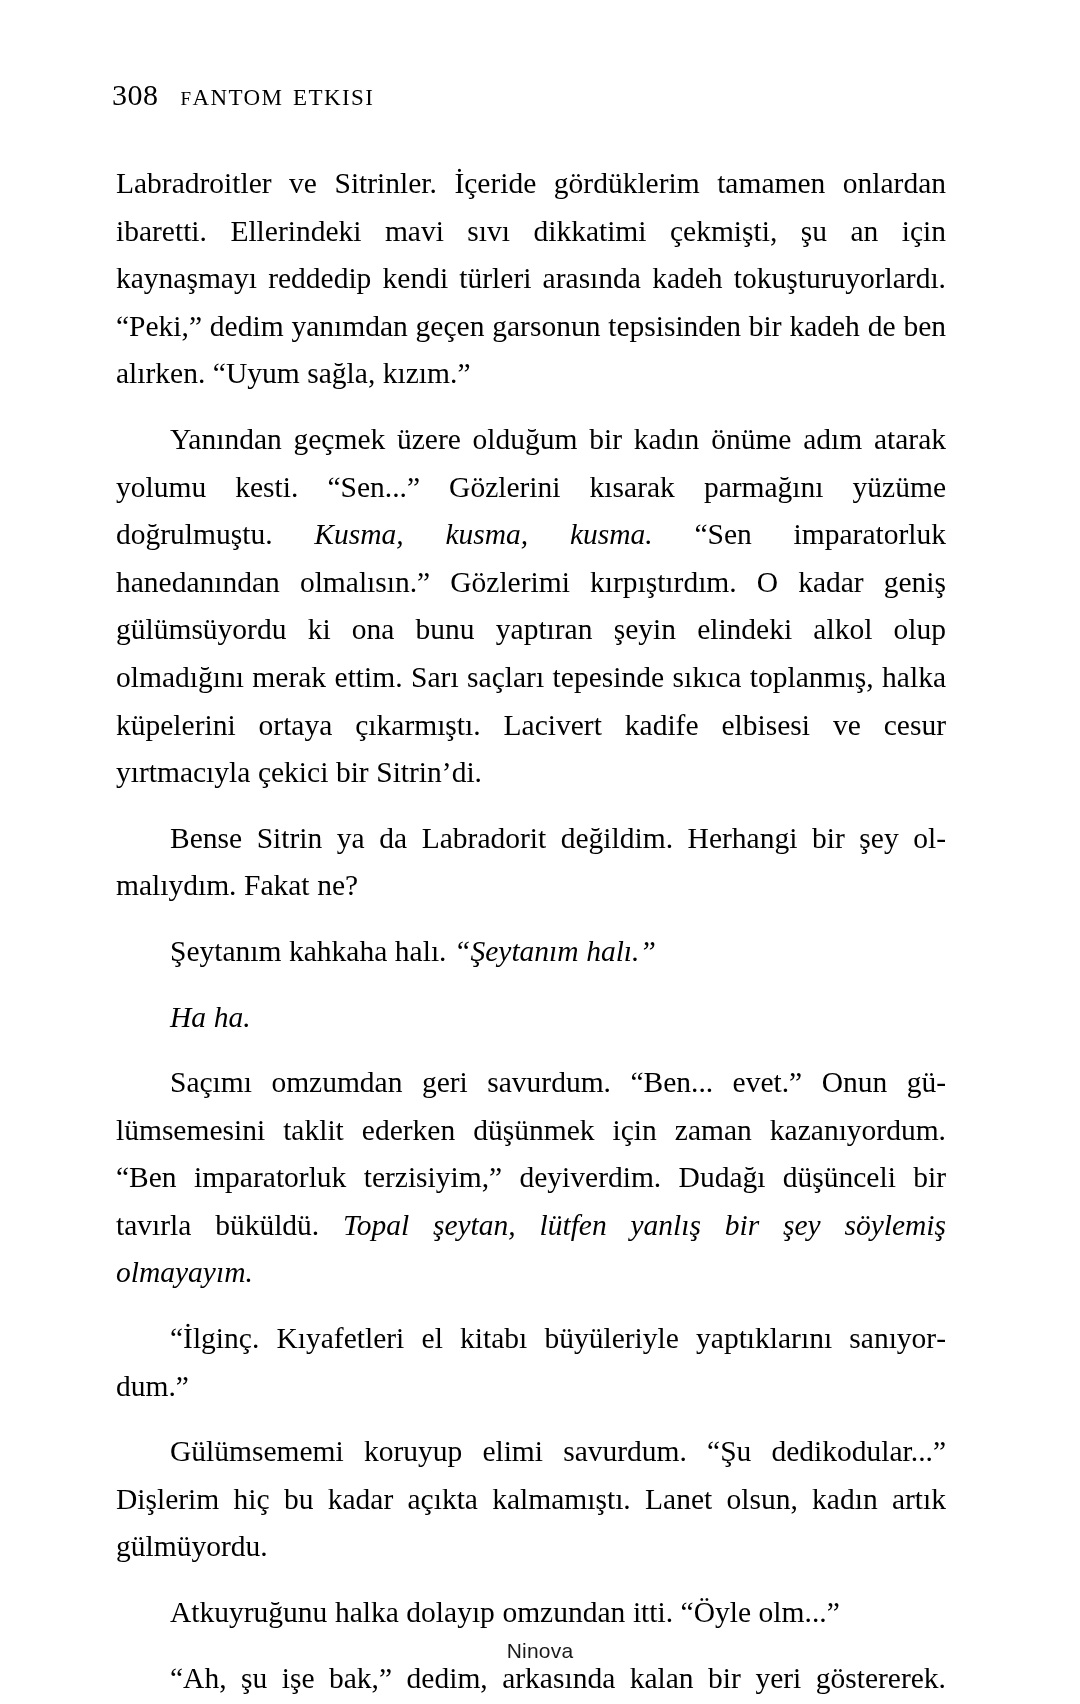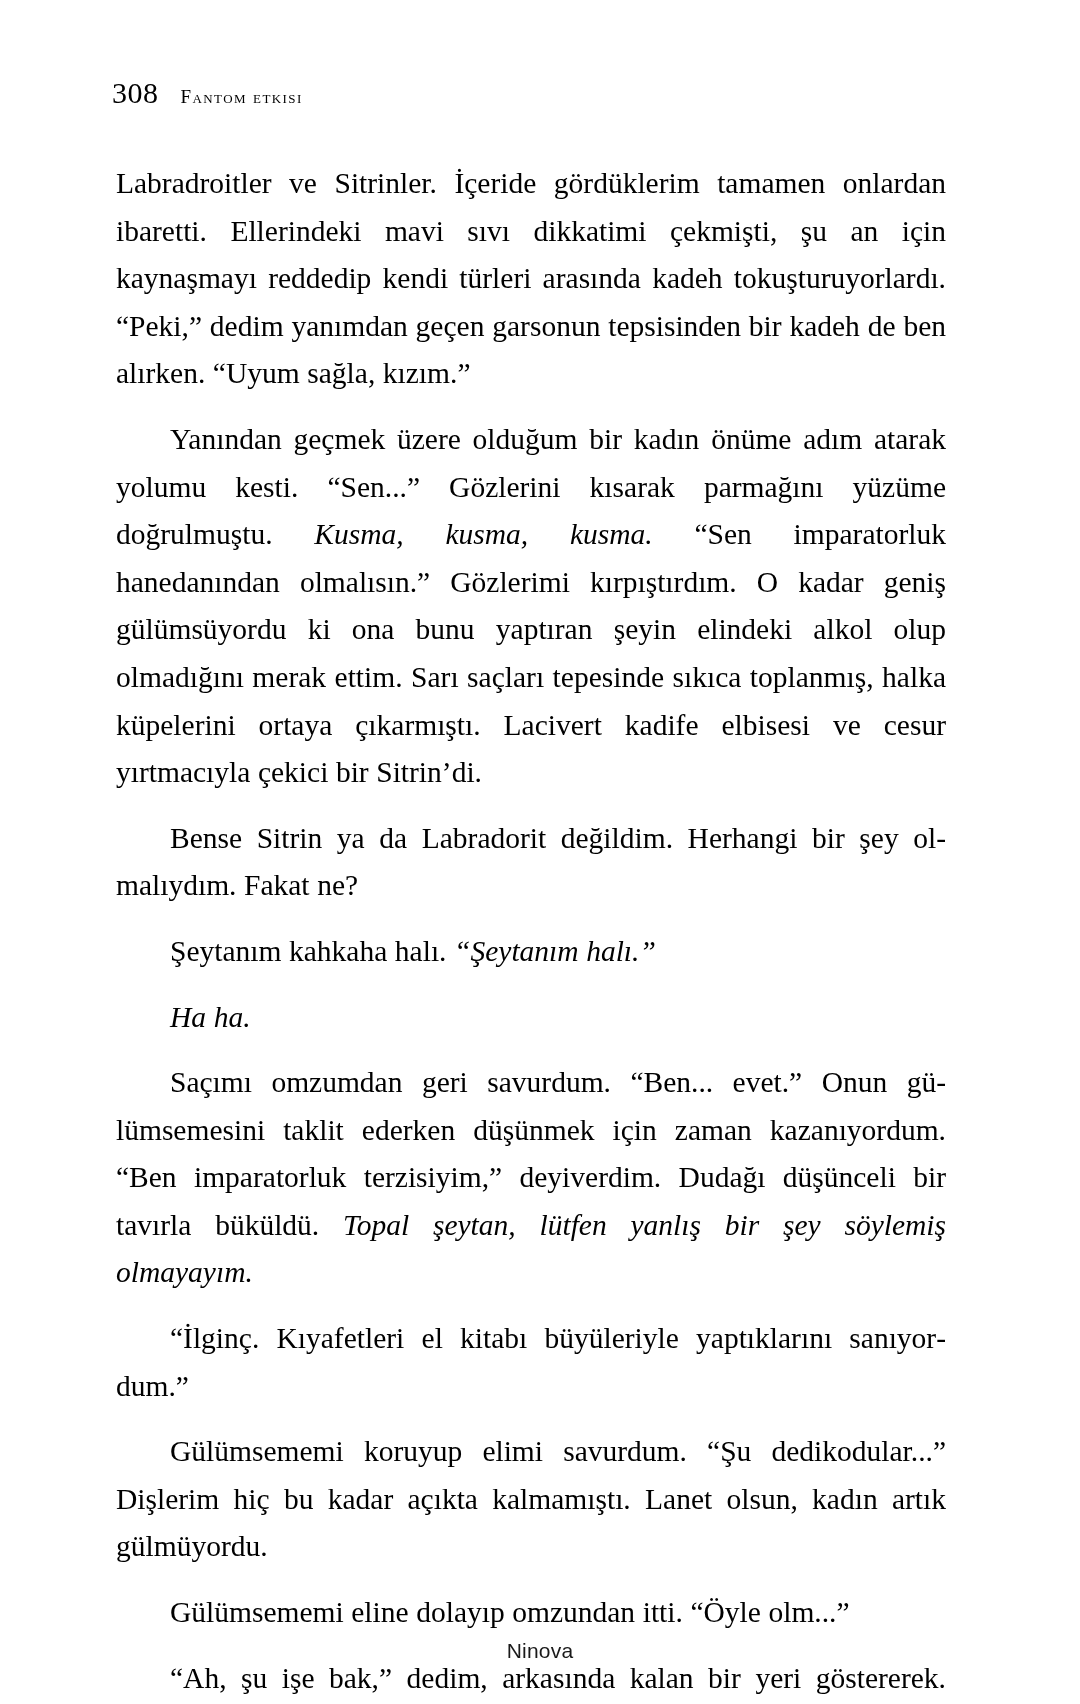--- a/index.html
+++ b/index.html
@@ -32,21 +32,21 @@
     align-items: baseline;
     white-space: nowrap;
   }
   .folio {
     font-size: 30px;
     letter-spacing: 0.5px;
     line-height: 1;
   }
   .head-title {
     margin-left: 22px;
-    font-size: 19px;
+    font-size: 33px;
     font-variant: small-caps;
     text-transform: lowercase;
     letter-spacing: 1.4px;
     line-height: 1;
   }
   
   .head-title::first-letter { font-size: 27px; }
 
   
   .textblock {
@@ -101,21 +101,21 @@
 
   <div class="textblock">
       <p class="para noindent"><span>Labradroitler ve Sitrinler. İçeride gördüklerim tamamen on­lardan ibaretti. Ellerindeki mavi sıvı dikkatimi çekmişti, şu an için kaynaşmayı reddedip kendi türleri arasında kadeh tokuştu­ruyorlardı. “Peki,” dedim yanımdan geçen garsonun tepsisinden bir kadeh de ben alırken. “Uyum sağla, kızım.”</span></p>
       <p class="para"><span>Yanından geçmek üzere olduğum bir kadın önüme adım atarak yolumu kesti. “Sen...” Gözlerini kısarak parmağını yü­züme doğrulmuştu. </span><em>Kusma, kusma, kusma.</em><span> “Sen imparatorluk hanedanından olmalısın.” Gözlerimi kırpıştırdım. O kadar ge­niş gülümsüyordu ki ona bunu yaptıran şeyin elindeki alkol olup olmadığını merak ettim. Sarı saçları tepesinde sıkıca top­lanmış, halka küpelerini ortaya çıkarmıştı. Lacivert kadife elbi­sesi ve cesur yırtmacıyla çekici bir Sitrin’di.</span></p>
       <p class="para"><span>Bense Sitrin ya da Labradorit değildim. Herhangi bir şey ol­malıydım. Fakat ne?</span></p>
       <p class="para"><span>Şeytanım kahkaha halı. </span><em>“Şeytanım halı.”</em></p>
       <p class="para"><em>Ha ha.</em></p>
       <p class="para"><span>Saçımı omzumdan geri savurdum. “Ben... evet.” Onun gü­lümsemesini taklit ederken düşünmek için zaman kazanıyor­dum. “Ben imparatorluk terzisiyim,” deyiverdim. Dudağı dü­şünceli bir tavırla büküldü. </span><em>Topal şeytan, lütfen yanlış bir şey söylemiş olmayayım.</em></p>
       <p class="para"><span>“İlginç. Kıyafetleri el kitabı büyüleriyle yaptıklarını sanıyor­dum.”</span></p>
       <p class="para"><span>Gülümsememi koruyup elimi savurdum. “Şu dedikodu­lar...” Dişlerim hiç bu kadar açıkta kalmamıştı. Lanet olsun, ka­dın artık gülmüyordu.</span></p>
-      <p class="para"><span>Gülümsememi eline dolayıp omzundan itti. “Öyle olm...”</span></p>
+      <p class="para"><span>Atkuyruğunu halka dolayıp omzundan itti. “Öyle olm...”</span></p>
       <p class="para"><span>“Ah, şu işe bak,” dedim, arkasında kalan bir yeri göstererek. Tamamen rastgele etrafı işaret ediyordum. “Şuradaki sanırım imparatorluk ilişkileri danışmanı.” Daha iyi duyabilmek için bi­raz daha yaklaştı. Biri bir şeyi anlamadığı için ancak bu kadar mutlu olabilirdim.</span></p>
     </div>
 
   <div class="footer">
     <span class="footer-mark">Ninova</span>
   </div>
 
 </div>
 
 </body></html>

